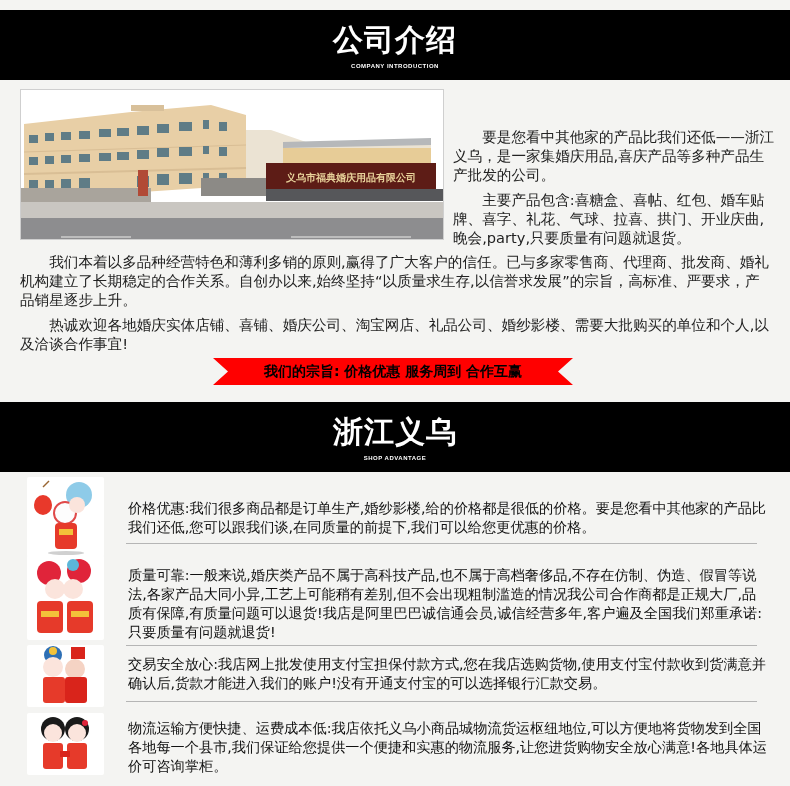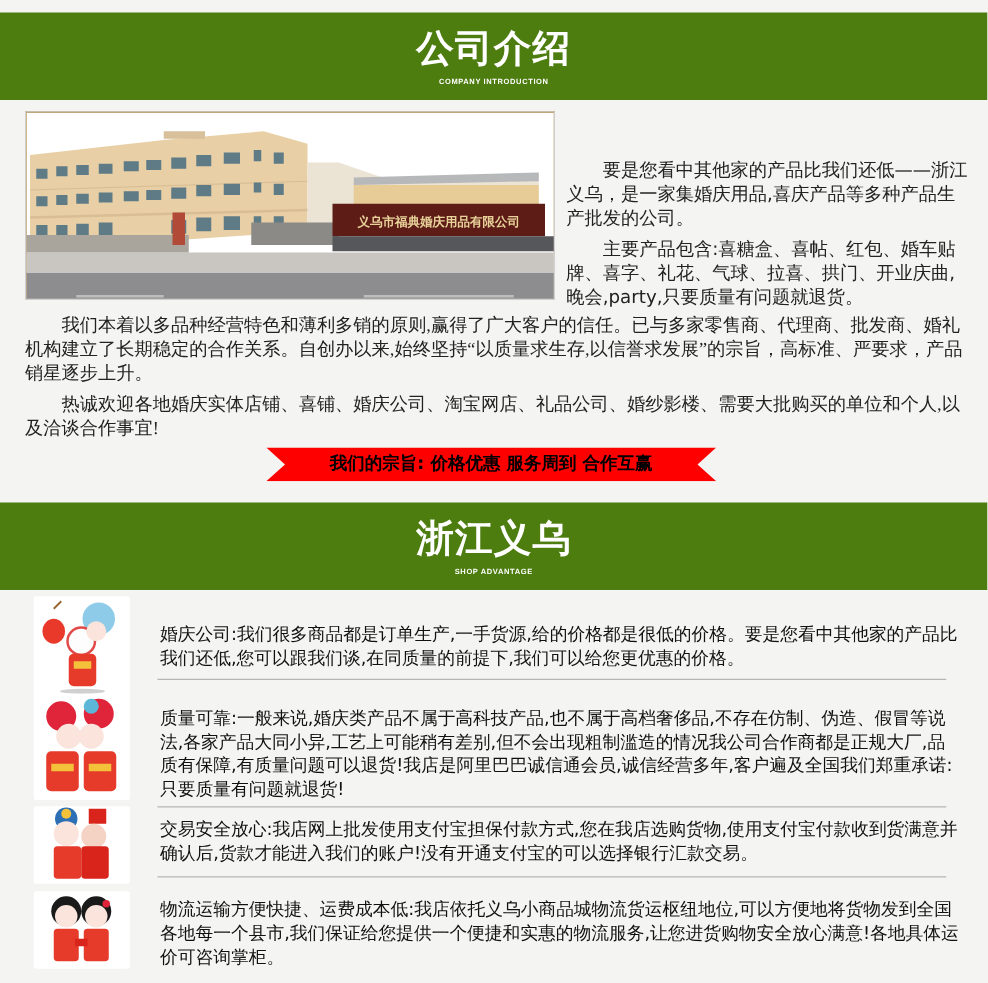--- a/index.html
+++ b/index.html
@@ -1,20 +1,20 @@
 <!DOCTYPE html>
 <html><head>
 <meta charset="utf-8">
 <style>
   * { margin: 0; padding: 0; box-sizing: border-box; }
   html, body { width: 790px; height: 786px; background: #f4f4f2; overflow: hidden; }
   body { font-family: "DejaVu Sans", "Liberation Sans", sans-serif; color: #222; position: relative; }
 
   .banner {
-    position: absolute; left: 0; width: 790px; height: 70px; background: #4d7c0f;
+    position: absolute; left: 0; width: 790px; height: 70px; background: #000000;
     text-align: center; color: #fff;
   }
   .banner .title {
     display: block; font-size: 30px; font-weight: bold; letter-spacing: 1px;
     line-height: 34px; padding-top: 13px;
   }
   .banner .subtitle {
     display: block; font-size: 6px; font-weight: bold; letter-spacing: 0.5px;
     line-height: 10px; margin-top: 4px; font-family: "Liberation Sans", sans-serif;
   }
@@ -29,21 +29,21 @@
   .photo svg { display: block; }
 
   .intro-right {
     position: absolute; left: 453px; top: 127px; width: 322px;
     font-size: 14.6px; line-height: 19px; color: #222;
   }
   .intro-right p { text-indent: 2em; margin-bottom: 6px; }
 
   .intro-full {
     position: absolute; left: 20px; top: 252px; width: 752px;
-    font-size: 14.6px; line-height: 19px; color: #222; font-family: Liberation Serif, serif;
+    font-size: 14.6px; line-height: 19px; color: #222;
   }
   .intro-full p { text-indent: 2em; margin-bottom: 6px; }
 
   
   .ribbon {
     position: absolute; left: 213px; top: 358px; width: 360px; height: 27px;
   }
   .ribbon svg { position: absolute; left: 0; top: 0; }
   .ribbon .ribbon-text {
     position: absolute; left: 0; top: 0; width: 360px; height: 27px;
@@ -160,21 +160,21 @@
       <ellipse cx="16" cy="28" rx="9" ry="10" fill="#e8392b"></ellipse>
       <line x1="16" y1="10" x2="22" y2="4" stroke="#996633" stroke-width="1.5"></line>
       <circle cx="52" cy="18" r="13" fill="#8ecbe8"></circle>
       <circle cx="38" cy="36" r="11" fill="#fdfdfd" stroke="#e04a4a" stroke-width="2"></circle>
       <circle cx="50" cy="28" r="8" fill="#fbe4dc"></circle>
       <rect x="28" y="46" width="22" height="26" rx="4" fill="#e63a2a"></rect>
       <rect x="32" y="52" width="14" height="6" fill="#f3c23a"></rect>
       <ellipse cx="39" cy="76" rx="18" ry="2" fill="#d0d0d0"></ellipse>
     </svg>
   </div>
-  <div class="adv-text" style="top:22px;">婚庆公司:我们很多商品都是订单生产,一手货源,给的价格都是很低的价格。要是您看中其他家的产品比我们还低,您可以跟我们谈,在同质量的前提下,我们可以给您更优惠的价格。</div>
+  <div class="adv-text" style="top:22px;">价格优惠:我们很多商品都是订单生产,婚纱影楼,给的价格都是很低的价格。要是您看中其他家的产品比我们还低,您可以跟我们谈,在同质量的前提下,我们可以给您更优惠的价格。</div>
   <div class="adv-divider" style="top:66px;"></div>
 </div>
 
 <div class="adv-item" style="top:555px;height:80px;">
   <div class="adv-icon" style="top:0;height:85px;">
     <svg width="77" height="85" viewBox="0 0 77 85">
       <circle cx="22" cy="18" r="12" fill="#e0243a"></circle>
       <circle cx="52" cy="16" r="12" fill="#e0243a"></circle>
       <circle cx="46" cy="10" r="6" fill="#5bb6d8"></circle>
       <circle cx="28" cy="34" r="10" fill="#fbe4dc"></circle>

